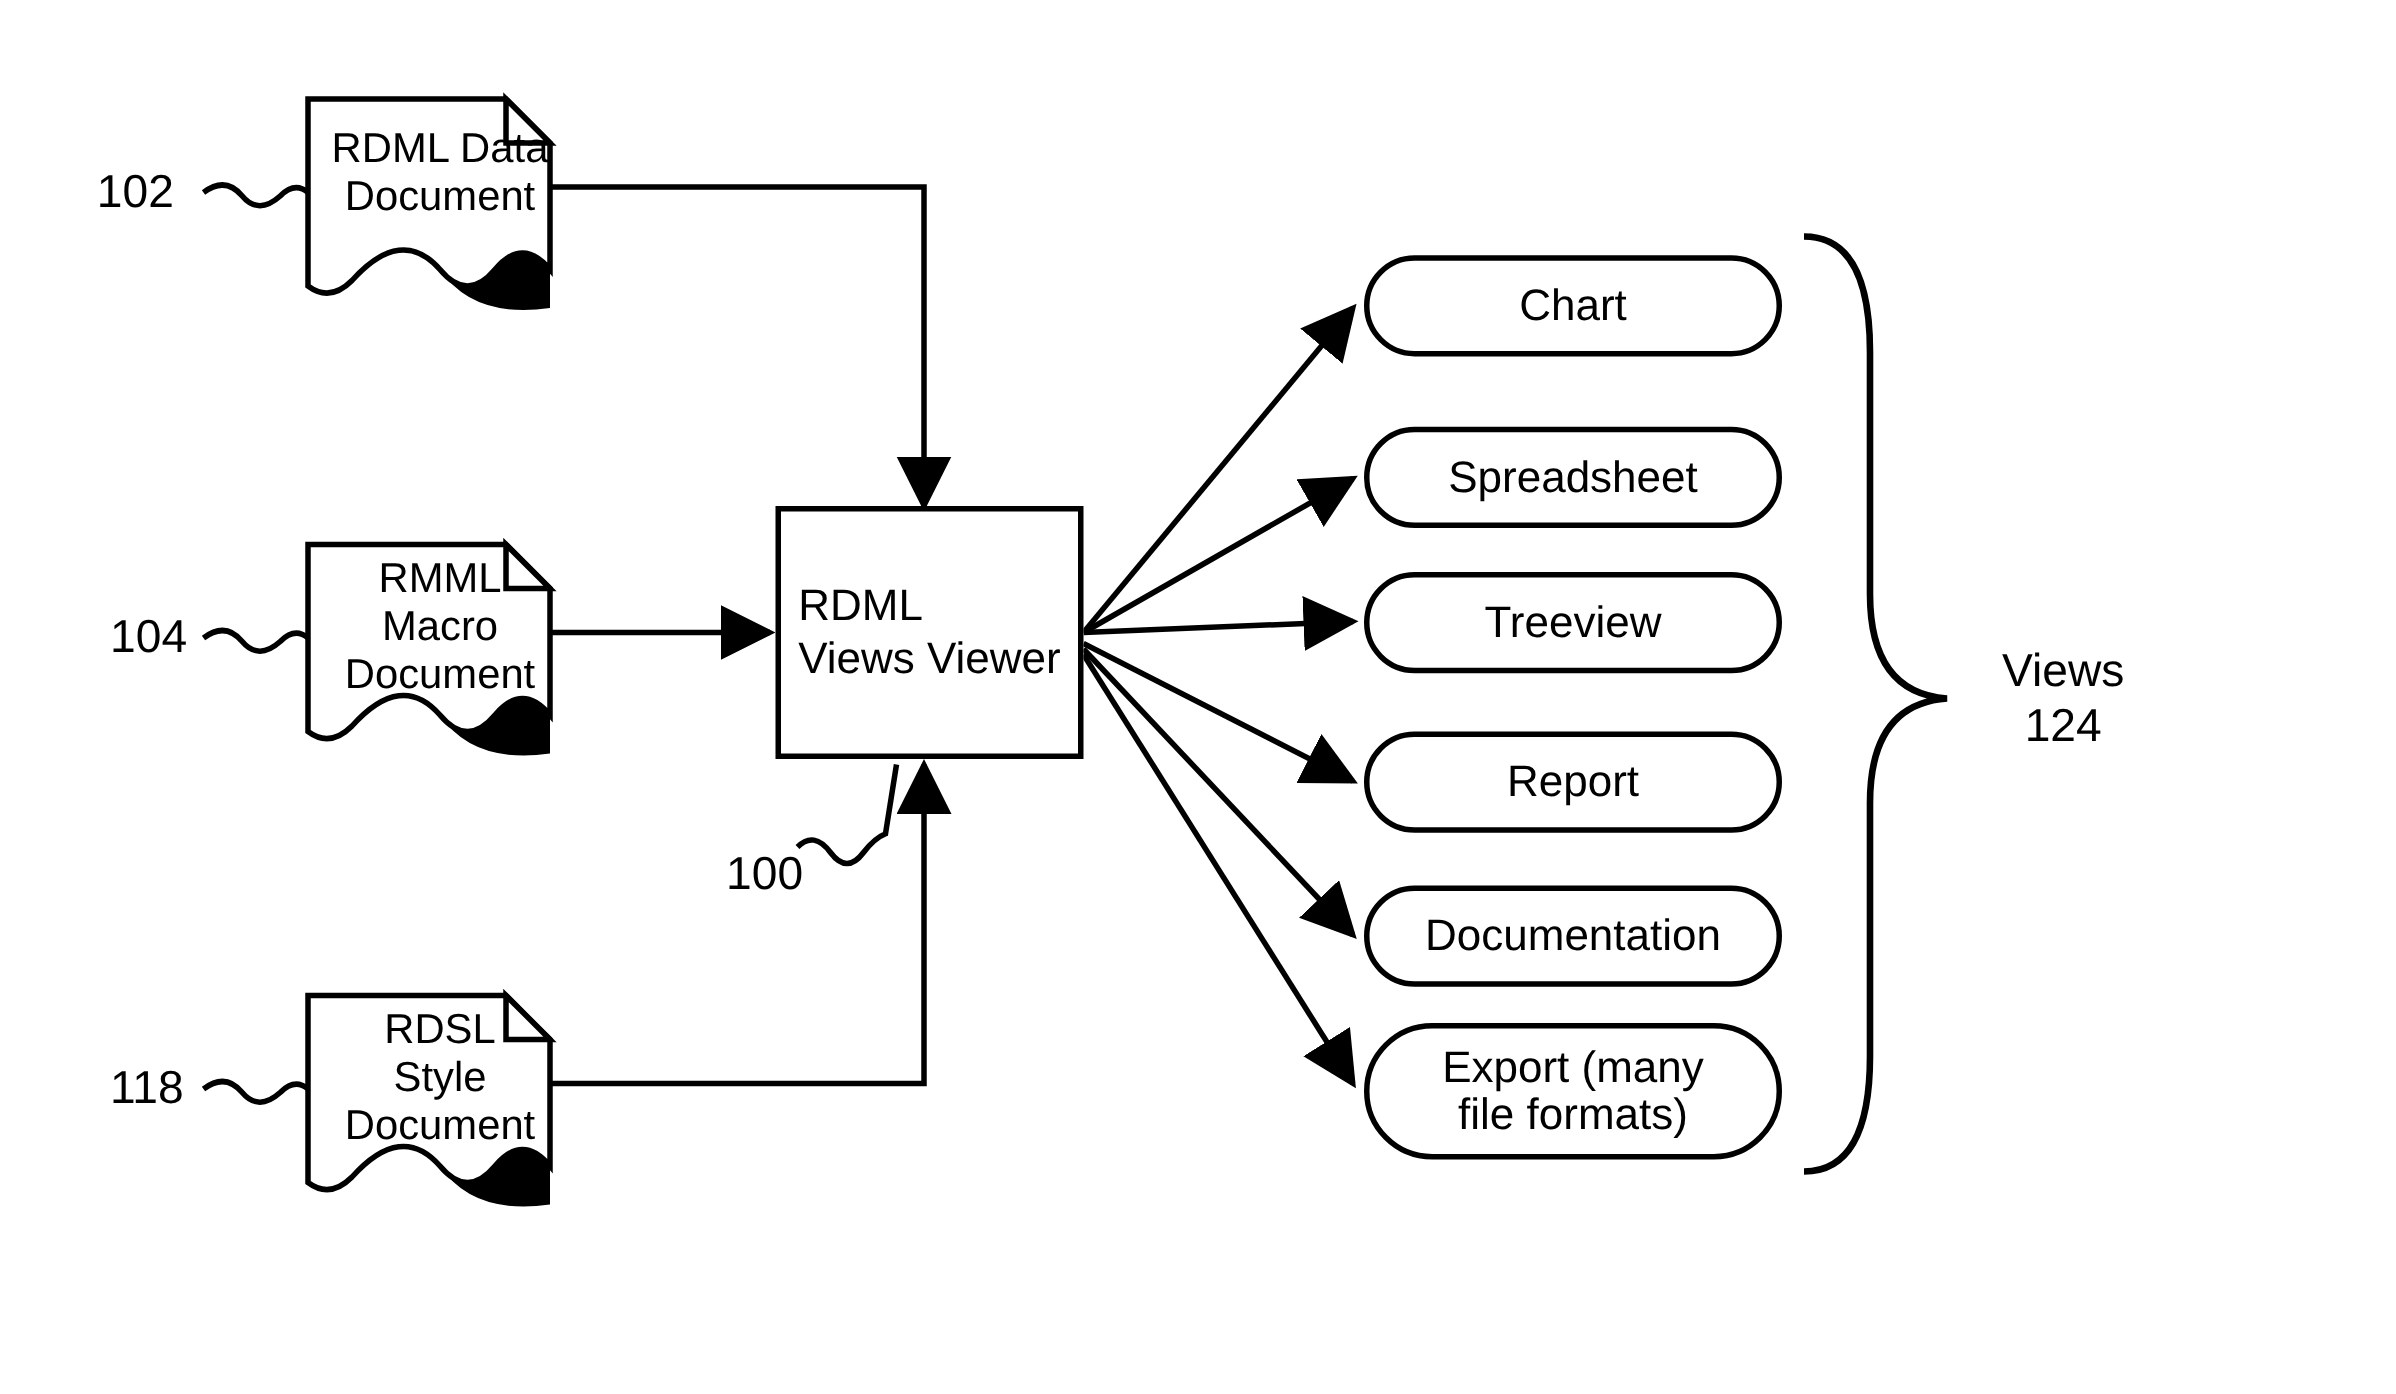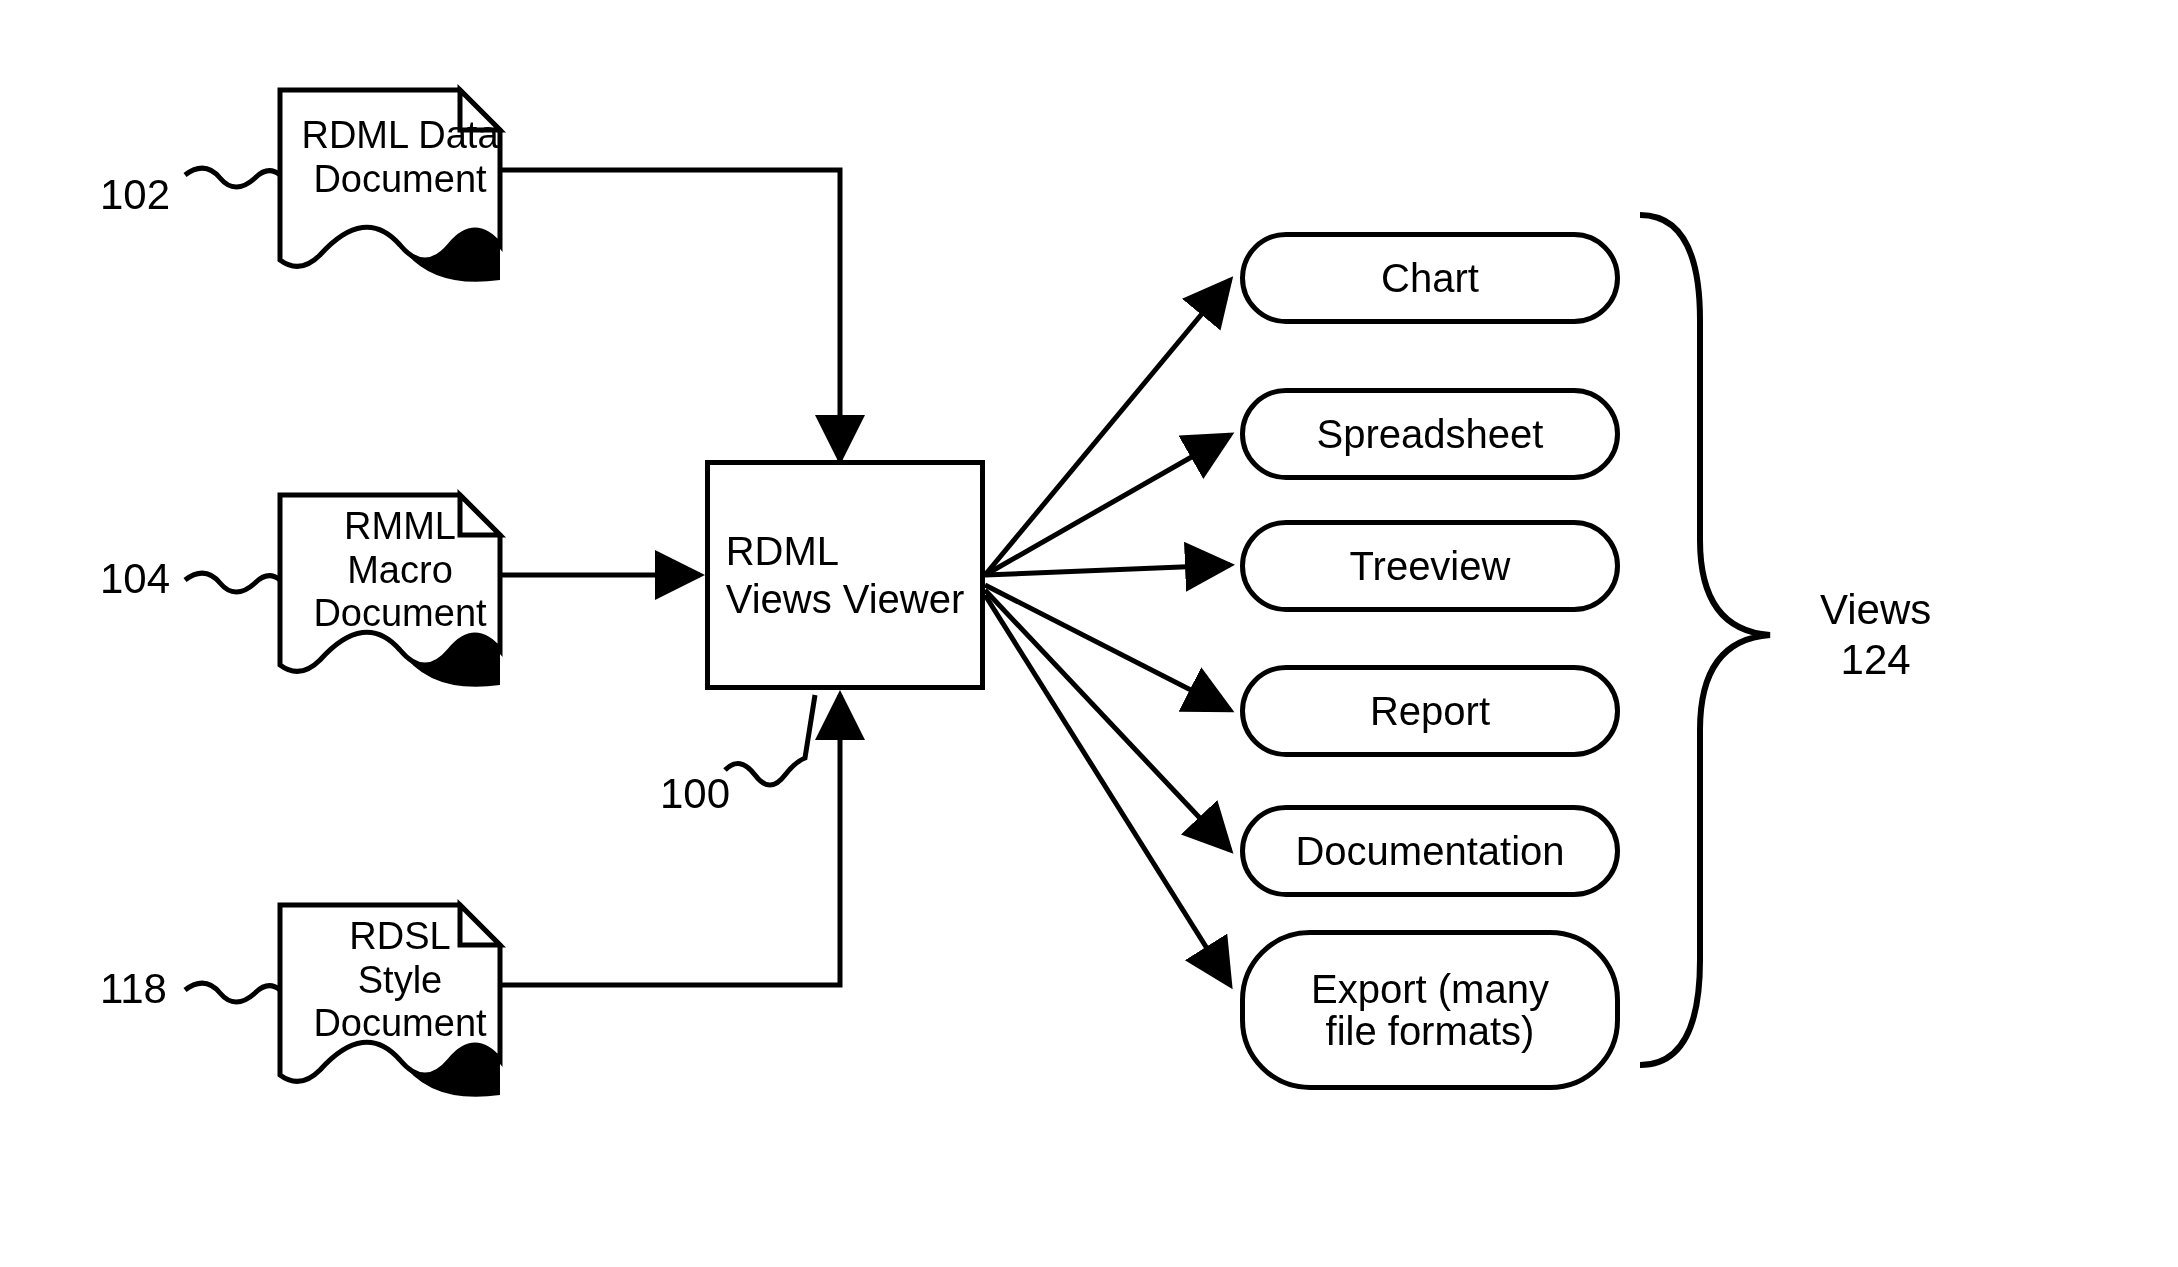--- a/index.html
+++ b/index.html
@@ -56,21 +56,21 @@
       height: 92px;
       display: flex;
       align-items: center;
       justify-content: center;
       text-align: center;
       font-size: 40px;
       line-height: 1.05;
       background: #fff;
     }
     .view-pill.tall {
-      height: 160px;
+      height: 124px;
       border-radius: 70px;
     }
     .views-label {
       position: absolute;
       font-size: 42px;
       text-align: center;
       line-height: 1.2;
     }
     svg.overlay {
       position: absolute;
@@ -130,21 +130,21 @@
 
     <path d="M1640,215
              Q1700,215 1700,320
              L1700,540
              Q1700,630 1770,635
              Q1700,640 1700,730
              L1700,960
              Q1700,1065 1640,1065" fill="none" stroke="#000" stroke-width="6"></path>
   </svg>
 
-  <div class="ref-label" style="left:100px; top:150px;margin-top:21px;">102</div>
+  <div class="ref-label" style="left:88px; top:150px;">102</div>
   <div class="ref-label" style="left:100px; top:555px;">104</div>
   <div class="ref-label" style="left:100px; top:965px;">118</div>
   <div class="ref-label" style="left:660px; top:770px;">100</div>
 
   <div class="doc-shape-wrap" style="left:280px; top:90px;">
     <div class="doc-text" style="top:24px;">
       <span>RDML Data</span><br>
       <span>Document</span>
     </div>
   </div>

